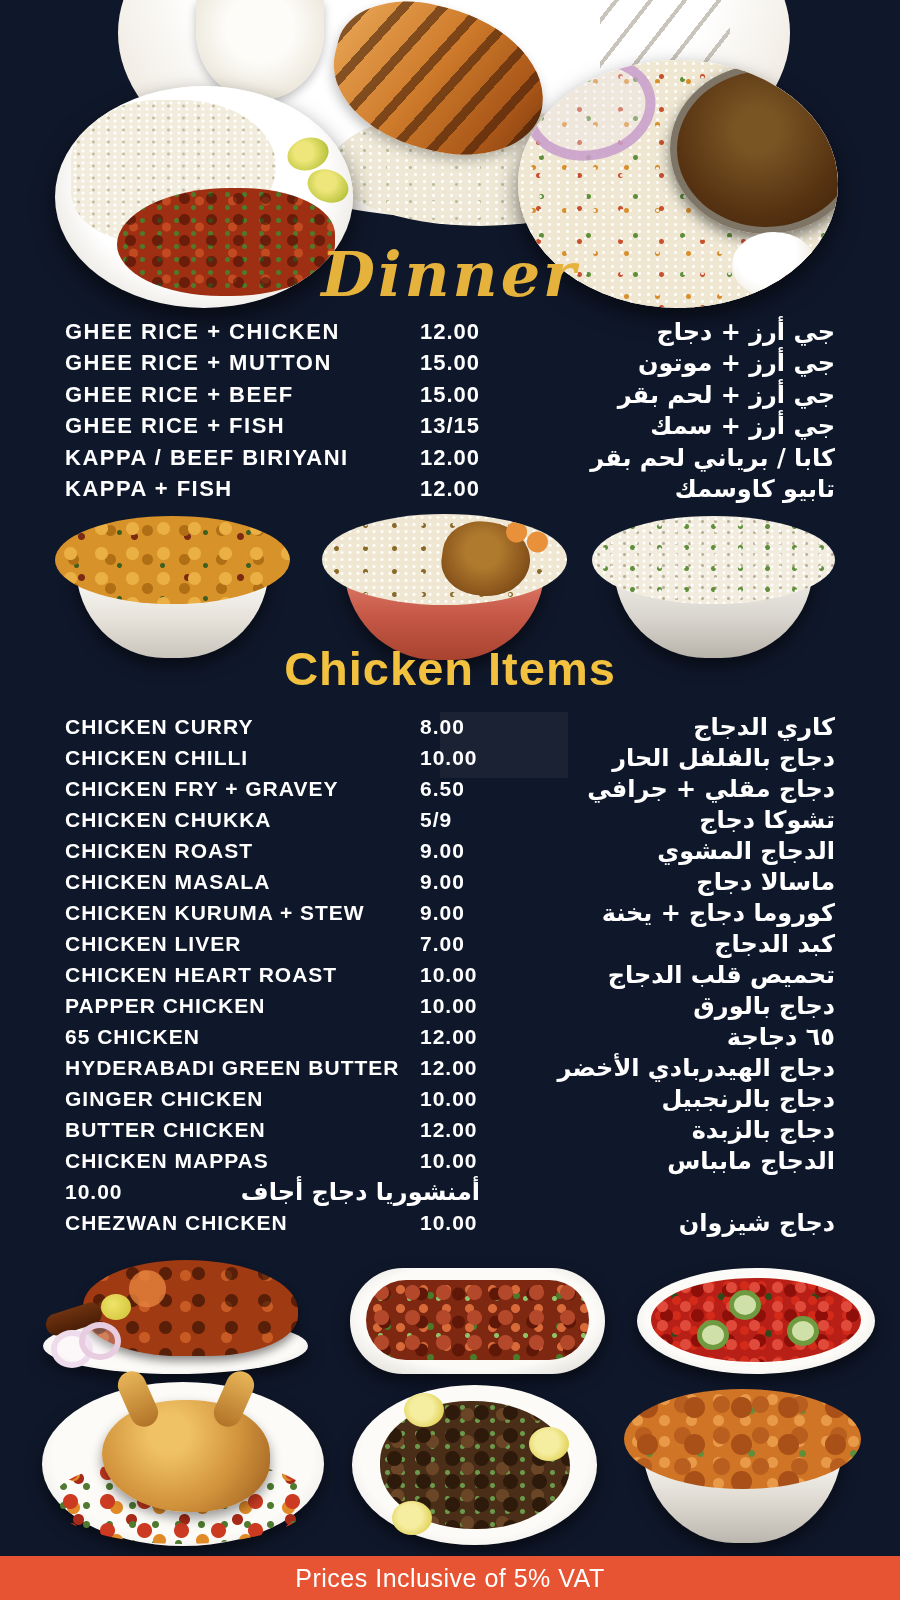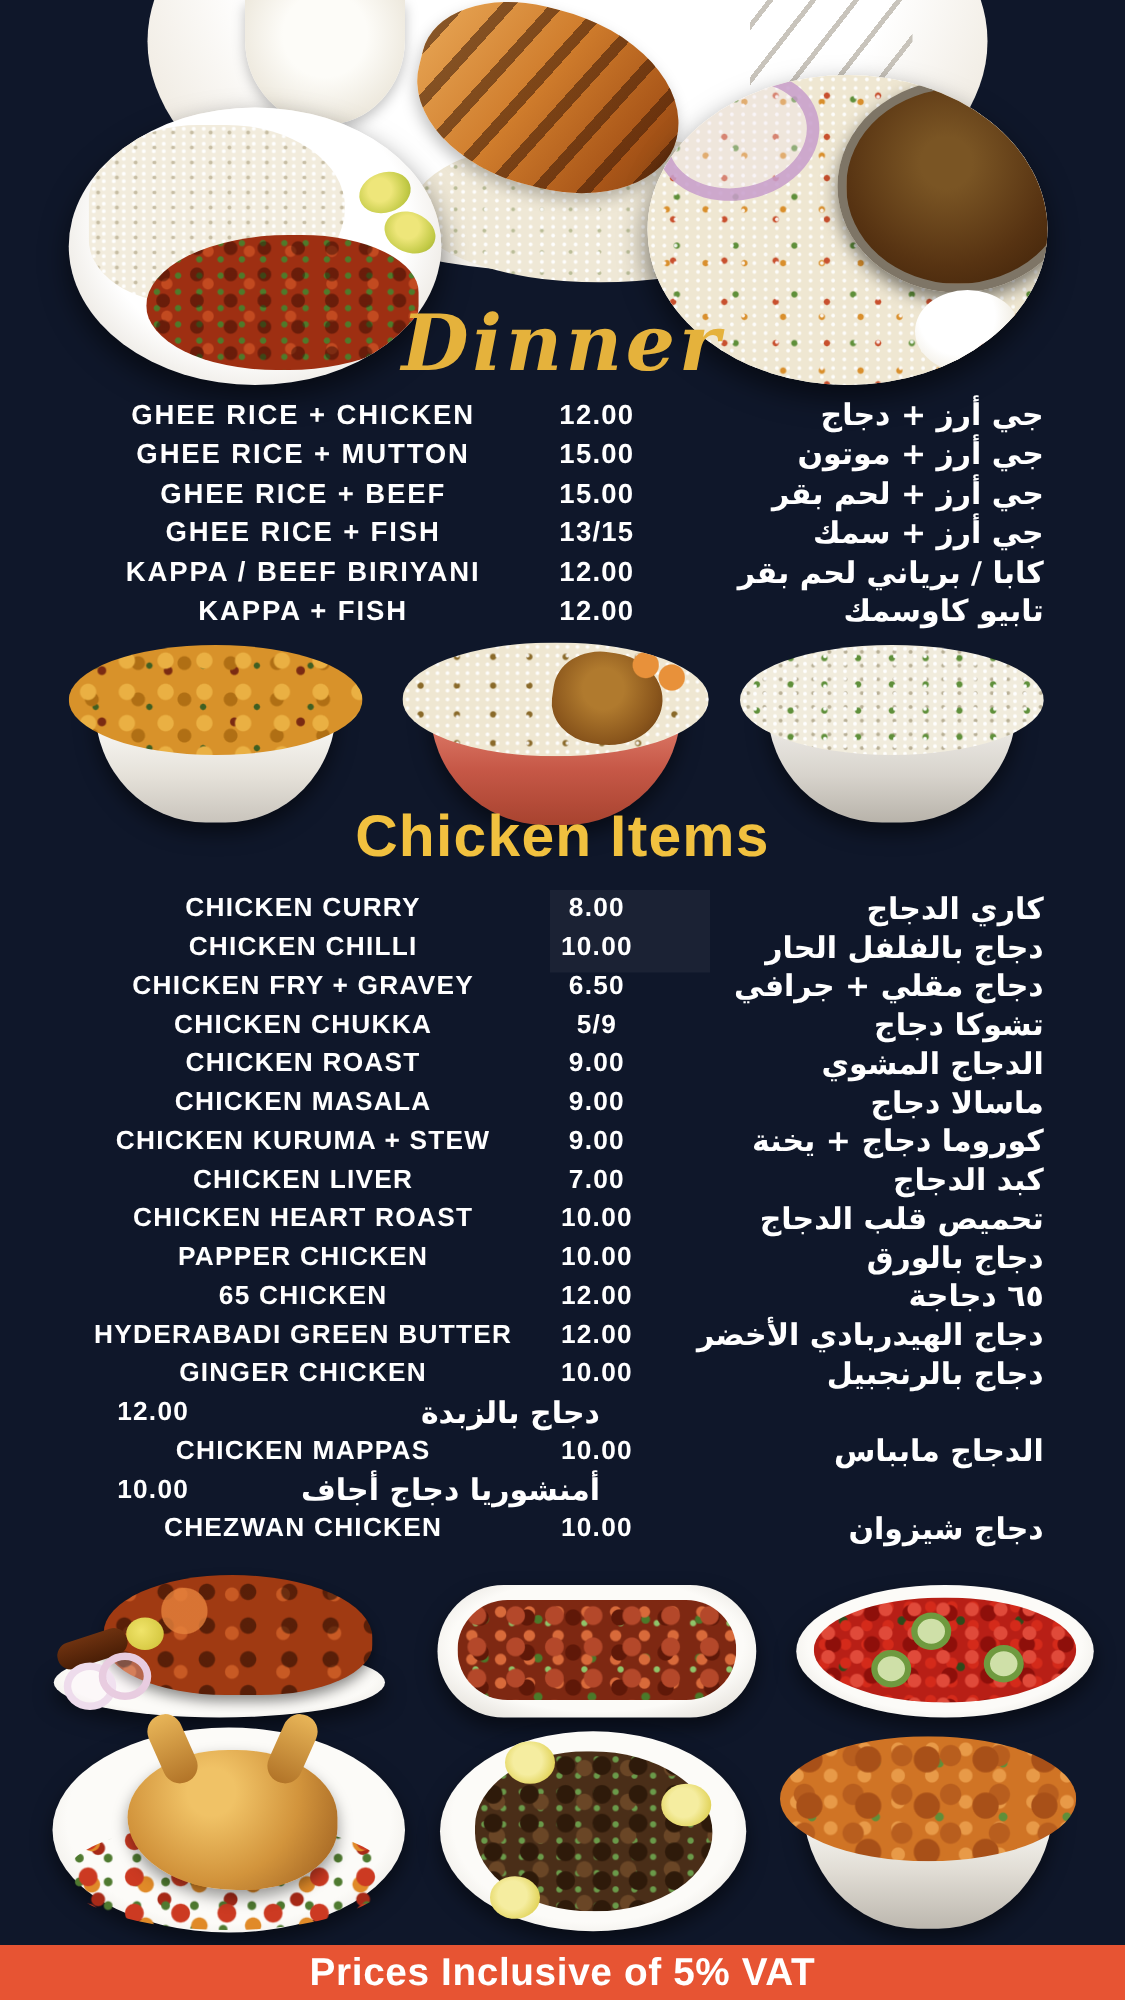--- a/index.html
+++ b/index.html
@@ -70,23 +70,23 @@
   .chicken-title{position:absolute;top:641px;left:0;width:900px;text-align:center;margin:0;
     font-weight:bold;font-size:47px;color:#f1c13f;letter-spacing:1px;}
 
   
   .menu{position:absolute;left:65px;width:770px;}
   .menu-dinner{top:316px;}
   .menu-chicken{top:711px;}
   .menu-row{display:flex;align-items:center;}
   .menu-dinner .menu-row{height:31.5px;}
   .menu-chicken .menu-row{height:31px;}
-  .item-en{flex:1;color:#fff;font-weight:bold;font-size:22px;letter-spacing:1.5px;white-space:nowrap;text-align:center;}
+  .item-en{flex:1;color:#fff;font-weight:bold;font-size:22px;letter-spacing:1.5px;white-space:nowrap;}
   .menu-chicken .item-en{font-size:21px;letter-spacing:1px;}
-  .item-price{width:115px;text-align:center;color:#fff;font-weight:bold;font-size:22px;letter-spacing:1px;}
+  .item-price{width:115px;text-align:left;color:#fff;font-weight:bold;font-size:22px;letter-spacing:1px;}
   .menu-chicken .item-price{font-size:21px;}
   .item-ar{width:300px;text-align:right;direction:rtl;color:#fff;font-weight:bold;font-size:24px;
     font-family:"DejaVu Sans",sans-serif;}
   .price-artifact{position:absolute;left:440px;top:712px;width:128px;height:66px;
     background:rgba(255,255,255,.05);}
 
   
   .dish{position:absolute;}
   .bowl-body{position:absolute;bottom:0;left:9%;width:82%;height:68%;
     border-radius:0 0 46% 46%/0 0 95% 95%;
@@ -192,21 +192,21 @@
     background-color:#d07425;
     background-image:radial-gradient(circle,#a85018 10px,transparent 11px),
       radial-gradient(circle,#b85e1e 8px,transparent 9px),
       radial-gradient(circle,#e89a48 5px,transparent 6px),
       radial-gradient(circle,#5f8f3a 3px,transparent 4px);
     background-size:47px 37px,39px 31px,27px 21px,51px 43px;}
 
   
   .footer{position:absolute;left:0;top:1556px;width:900px;height:44px;background:#e75433;
     display:flex;align-items:center;justify-content:center;}
-  .footer-text{color:#fff;font-weight:bold;font-size:31px;letter-spacing:.5px;}
+  .footer-text{color:#fff;font-weight:normal;font-size:25px;letter-spacing:.5px;}
   .edge-right{position:absolute;right:0;top:0;width:3px;height:1556px;background:#fff;}
 </style>
 </head>
 <body>
 
 <div id="page">
 
   <div class="hero">
     <div class="hero-blob"></div>
     <div class="fork"></div>
@@ -342,20 +342,21 @@
         <span class="item-en">HYDERABADI GREEN BUTTER</span>
         <span class="item-price">12.00</span>
         <span class="item-ar">دجاج الهيدربادي الأخضر</span>
       </div>
       <div class="menu-row">
         <span class="item-en">GINGER CHICKEN</span>
         <span class="item-price">10.00</span>
         <span class="item-ar">دجاج بالرنجبيل</span>
       </div>
       <div class="menu-row">
+        <span class="item-en">BUTTER CHICKEN</span>
         <span class="item-price">12.00</span>
         <span class="item-ar">دجاج بالزبدة</span>
       </div>
       <div class="menu-row">
         <span class="item-en">CHICKEN MAPPAS</span>
         <span class="item-price">10.00</span>
         <span class="item-ar">الدجاج مابباس</span>
       </div>
       <div class="menu-row">
         <span class="item-price">10.00</span>

